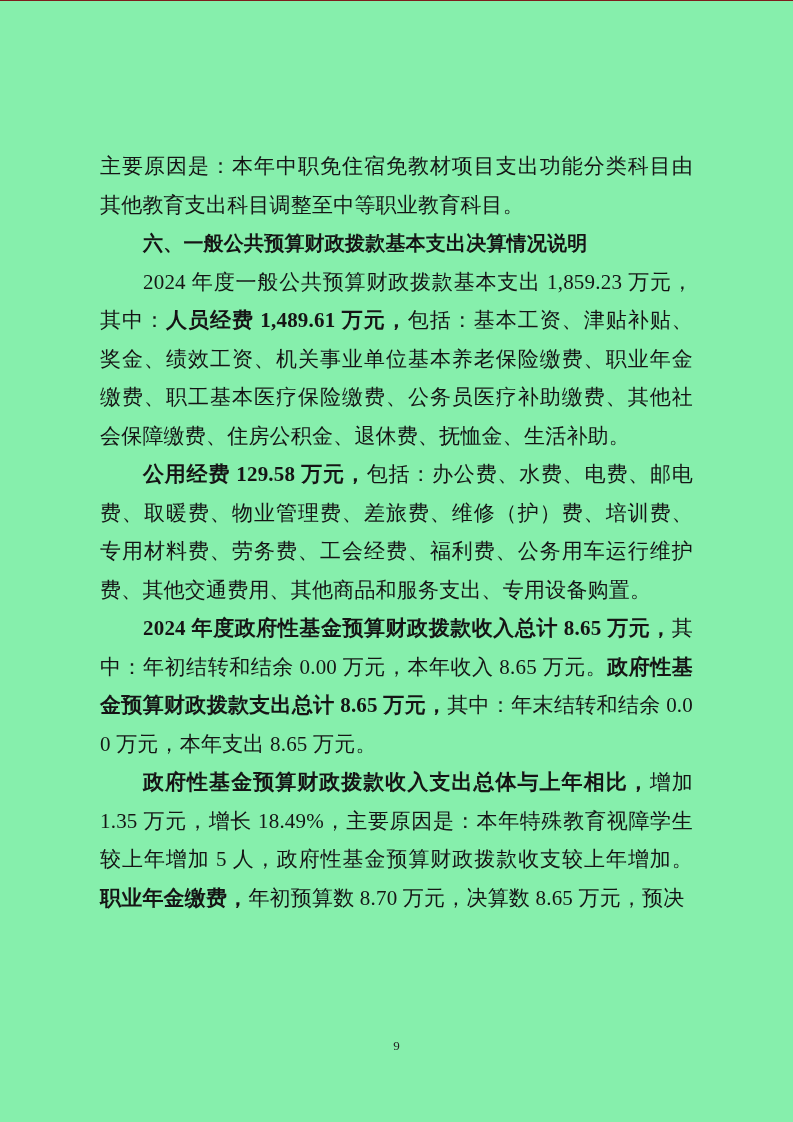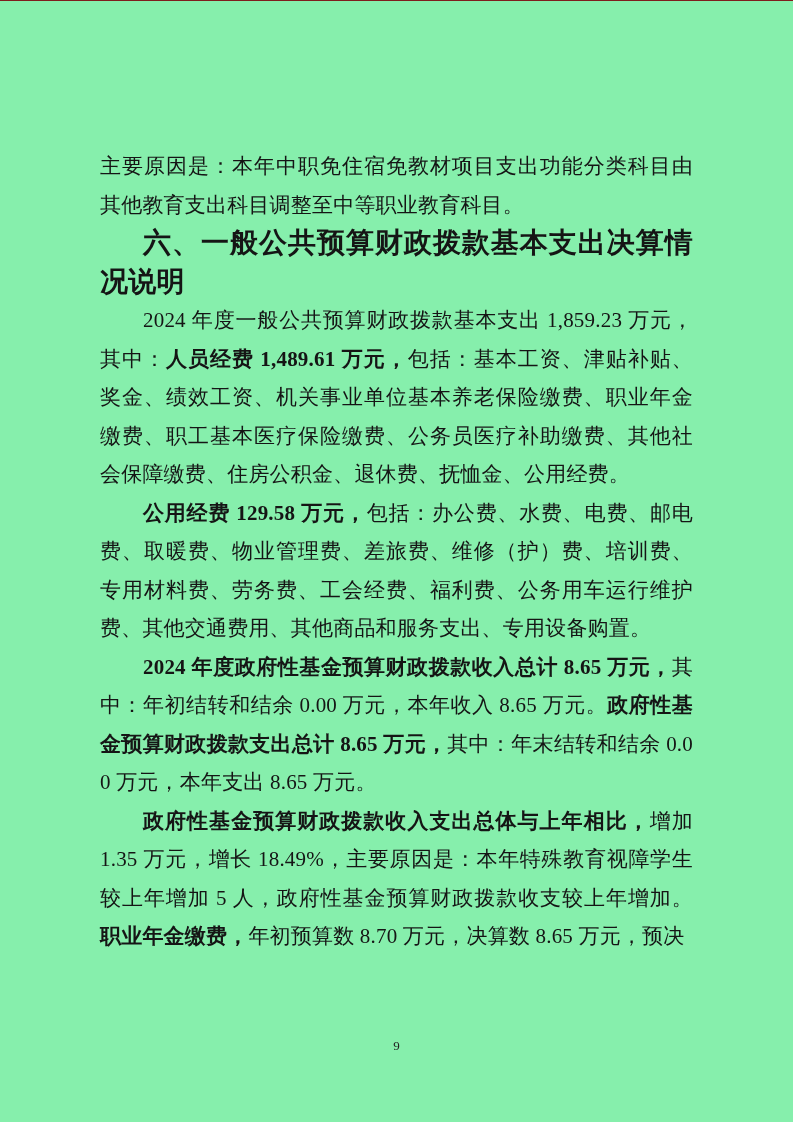--- a/index.html
+++ b/index.html
@@ -31,21 +31,21 @@
     text-align: justify;
     text-justify: inter-character;
     word-break: break-all;
   }
   p.indent {
     text-indent: 43px;
   }
   p.heading {
     font-family: "Liberation Sans", "DejaVu Sans", sans-serif;
     font-weight: bold;
-    font-size: 28px;
+    font-size: 20px;
   }
   .b {
     font-weight: bold;
   }
   .footer {
     position: absolute;
     left: 0;
     right: 0;
     top: 1036px;
     text-align: center;
@@ -58,21 +58,21 @@
 <body>
 
 <div class="page">
 
   <div class="text-block">
 
     <p class="para"><span>主要原因是：本年中职免住宿免教材项目支出功能分类科目由其他教育支出科目调整至中等职业教育科目。</span></p>
 
     <p class="para heading indent"><span>六、一般公共预算财政拨款基本支出决算情况说明</span></p>
 
-    <p class="para indent"><span>2024 年度一般公共预算财政拨款基本支出 1,859.23 万元，其中：</span><span class="b">人员经费 1,489.61 万元，</span><span>包括：基本工资、津贴补贴、奖金、绩效工资、机关事业单位基本养老保险缴费、职业年金缴费、职工基本医疗保险缴费、公务员医疗补助缴费、其他社会保障缴费、住房公积金、退休费、抚恤金、公用经费。</span></p>
+    <p class="para indent"><span>2024 年度一般公共预算财政拨款基本支出 1,859.23 万元，其中：</span><span class="b">人员经费 1,489.61 万元，</span><span>包括：基本工资、津贴补贴、奖金、绩效工资、机关事业单位基本养老保险缴费、职业年金缴费、职工基本医疗保险缴费、公务员医疗补助缴费、其他社会保障缴费、住房公积金、退休费、抚恤金、生活补助。</span></p>
 
     <p class="para indent"><span class="b">公用经费 129.58 万元，</span><span>包括：办公费、水费、电费、邮电费、取暖费、物业管理费、差旅费、维修（护）费、培训费、专用材料费、劳务费、工会经费、福利费、公务用车运行维护费、其他交通费用、其他商品和服务支出、专用设备购置。</span></p>
 
 
     <p class="para indent"><span class="b">2024 年度政府性基金预算财政拨款收入总计 8.65 万元，</span><span>其中：年初结转和结余 0.00 万元，本年收入 8.65 万元。</span><span class="b">政府性基金预算财政拨款支出总计 8.65 万元，</span><span>其中：年末结转和结余 0.00 万元，本年支出 8.65 万元。</span></p>
 
     <p class="para indent"><span class="b">政府性基金预算财政拨款收入支出总体与上年相比，</span><span>增加 1.35 万元，增长 18.49%，主要原因是：本年特殊教育视障学生较上年增加 5 人，政府性基金预算财政拨款收支较上年增加。</span><span class="b">职业年金缴费，</span><span>年初预算数 8.70 万元，决算数 8.65 万元，预决</span></p>
 
   </div>
 

